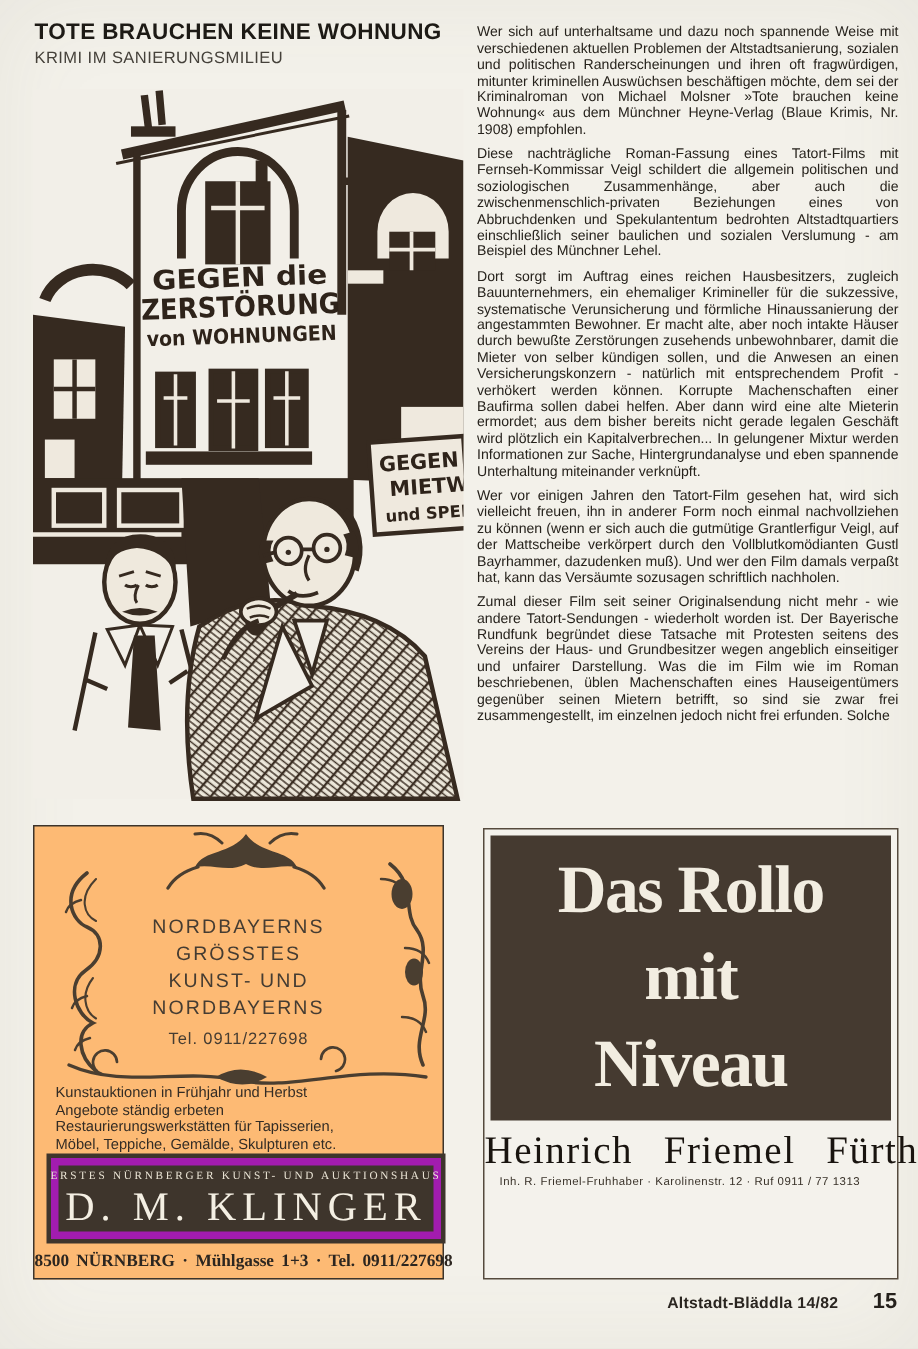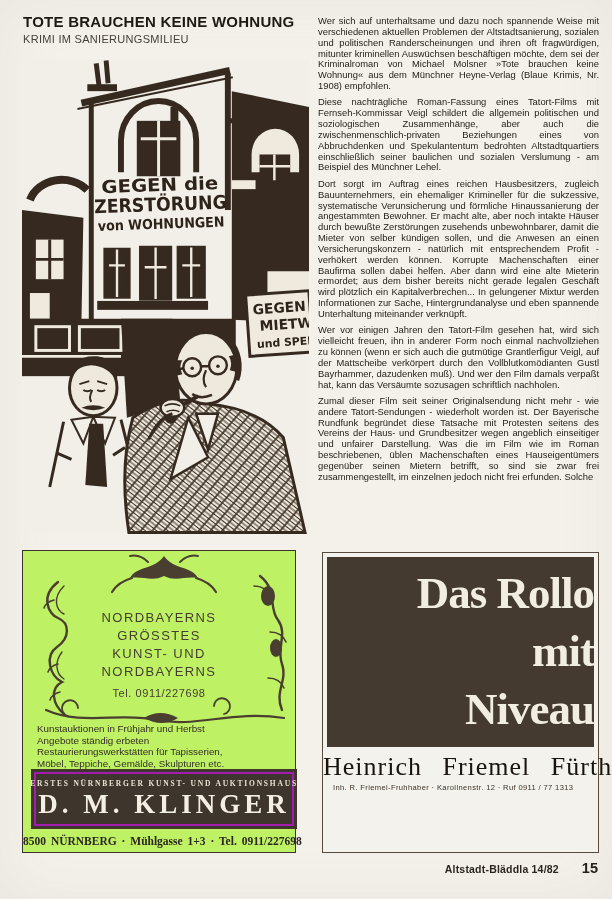--- a/index.html
+++ b/index.html
@@ -12,41 +12,41 @@
   .hdr .subtitle{font-size:11px;margin-top:3px;color:#45413a;letter-spacing:.3px;}
   
   .illu{position:absolute;left:22px;top:57px;width:287px;height:478px;}
   .illu svg{display:block;width:100%;height:100%;}
   
   .article{position:absolute;left:318px;top:16px;width:281px;
            font-size:9.4px;line-height:10.85px;text-align:justify;color:#26221c;}
   .article p{margin:0 0 5.5px 0;}
   
   .ad-klinger{position:absolute;left:22px;top:550px;width:274px;height:303px;
-              border:1.5px solid #3c342b;background:#bef264;box-sizing:border-box;}
+              border:1.5px solid #3c342b;background:#fdba74;box-sizing:border-box;}
   .ad-klinger .ornament{position:absolute;left:1px;top:1px;width:281px;height:172px;}
   .ak-head{position:absolute;left:0;top:58px;width:100%;text-align:center;
            font-size:13px;line-height:18px;letter-spacing:1.4px;color:#453c32;}
   .ak-phone{font-size:11px;letter-spacing:.6px;margin-top:3px;color:#453c32;}
   .ak-info{position:absolute;left:14px;top:172px;font-size:9.8px;line-height:11.6px;color:#332c25;}
   .ak-box{position:absolute;left:8px;top:218px;width:266px;height:60px;background:#3e352c;
           padding:3px;box-sizing:border-box;}
-  .ak-box-inner{width:100%;height:100%;border:2px solid #a21caf;box-sizing:border-box;
-                display:flex;flex-direction:column;align-items:center;justify-content:center;font-weight:bold;}
+  .ak-box-inner{width:100%;height:100%;border:5px solid #a21caf;box-sizing:border-box;
+                display:flex;flex-direction:column;align-items:center;justify-content:center;}
   .ak-box-small{font-family:"Liberation Serif",serif;font-size:7.5px;letter-spacing:1.8px;
                 color:#e9e3d4;white-space:nowrap;}
   .ak-box-name{font-family:"Liberation Serif",serif;font-size:27px;letter-spacing:4px;
                color:#f4efe3;margin-top:1px;white-space:nowrap;}
   .ak-addr{position:absolute;left:0;bottom:5px;width:100%;text-align:center;
            font-family:"Liberation Serif",serif;font-weight:700;font-size:11.5px;
            word-spacing:2px;color:#2c2620;white-space:nowrap;}
   
   .ad-rollo{position:absolute;left:322px;top:552px;width:277px;height:301px;
             border:1px solid #554a3d;background:#f4f2ec;box-sizing:border-box;}
-  .ar-dark{margin:4px;height:190px;background:#453a30;text-align:right;overflow:hidden;}
+  .ar-dark{margin:4px;height:190px;background:#453a30;text-align:center;overflow:hidden;}
   .ar-h{font-family:"Liberation Serif",serif;font-weight:700;font-size:45px;line-height:58px;
         letter-spacing:-1px;color:#f2ede1;white-space:nowrap;}
   .ar-h:first-child{margin-top:7px;}
   .ar-slogan{margin:7px 9px 0 9px;font-family:"Liberation Serif",serif;font-size:16.5px;
              line-height:20px;color:#211b15;word-spacing:3px;letter-spacing:.2px;}
   .ar-name{margin-top:5px;text-align:center;font-family:"Liberation Serif",serif;
            font-size:26px;color:#19140f;word-spacing:13px;letter-spacing:1px;white-space:nowrap;}
   .ar-details{margin-top:1px;padding-left:10px;font-size:7.6px;letter-spacing:.35px;color:#393229;}
   
   .footer{position:absolute;right:14px;top:860px;display:flex;align-items:baseline;gap:23px;}

